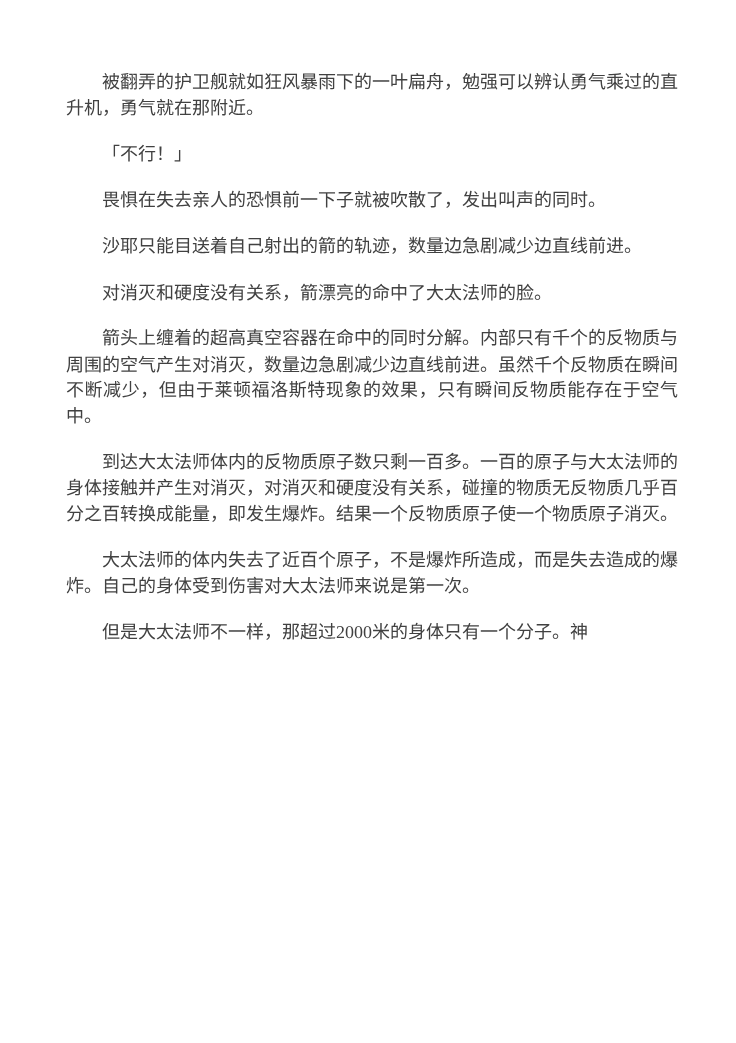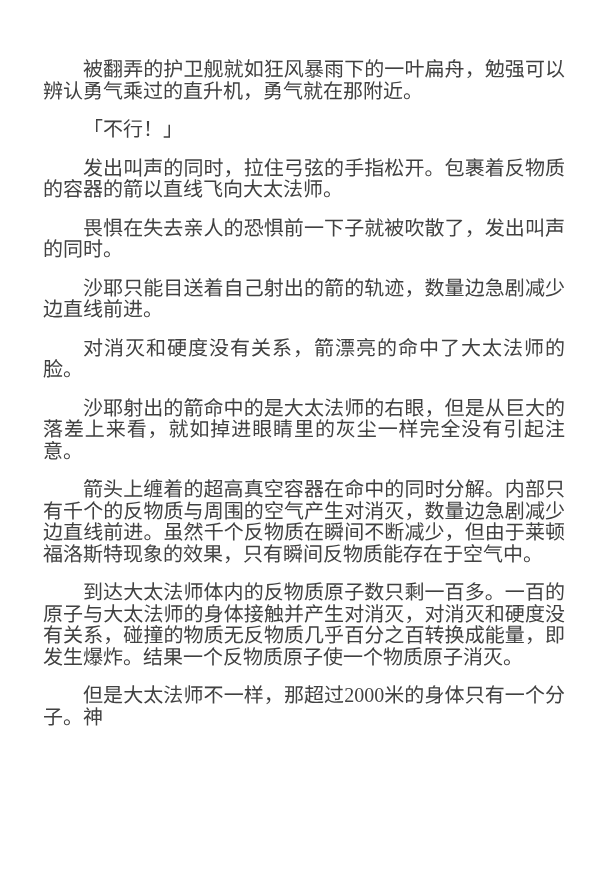--- a/index.html
+++ b/index.html
@@ -15,41 +15,40 @@
     overflow: hidden;
     box-sizing: border-box;
   }
   .text-column {
     position: absolute;
     left: 43px;
     top: 59px;
     width: 522px;
   }
   .text-column p {
-    margin: 0 0 17px 0;
+    margin: 0 0 17px 12px;
     padding: 0;
     font-family: "Liberation Serif", "DejaVu Serif", serif;
-    font-size: 20px;
+    font-size: 15px;
     line-height: 21.5px;
     color: #414141;
     text-indent: 2em;
     text-align: justify;
     word-break: normal;
     overflow-wrap: break-word;
   }
 </style>
 </head>
 <body>
 
 <div class="page">
   <div class="text-column">
     <p>被翻弄的护卫舰就如狂风暴雨下的一叶扁舟，勉强可以辨认勇气乘过的直升机，勇气就在那附近。</p>
     <p>「不行！」</p>
-    <p>发出叫声的同时，拉住弓弦的手指松开。包裹着反物质的容器的箭以直线飞向大太法师。</p>
     <p>畏惧在失去亲人的恐惧前一下子就被吹散了，发出叫声的同时。</p>
     <p>沙耶只能目送着自己射出的箭的轨迹，数量边急剧减少边直线前进。</p>
     <p>对消灭和硬度没有关系，箭漂亮的命中了大太法师的脸。</p>
-    <p>沙耶射出的箭命中的是大太法师的右眼，但是从巨大的落差上来看，就如掉进眼睛里的灰尘一样完全没有引起注意。</p>
     <p>箭头上缠着的超高真空容器在命中的同时分解。内部只有千个的反物质与周围的空气产生对消灭，数量边急剧减少边直线前进。虽然千个反物质在瞬间不断减少，但由于莱顿福洛斯特现象的效果，只有瞬间反物质能存在于空气中。</p>
     <p>到达大太法师体内的反物质原子数只剩一百多。一百的原子与大太法师的身体接触并产生对消灭，对消灭和硬度没有关系，碰撞的物质无反物质几乎百分之百转换成能量，即发生爆炸。结果一个反物质原子使一个物质原子消灭。</p>
+    <p>大太法师的体内失去了近百个原子，不是爆炸所造成，而是失去造成的爆炸。自己的身体受到伤害对大太法师来说是第一次。</p>
     <p>但是大太法师不一样，那超过2000米的身体只有一个分子。神</p>
   </div>
 </div>
 
 </body></html>

